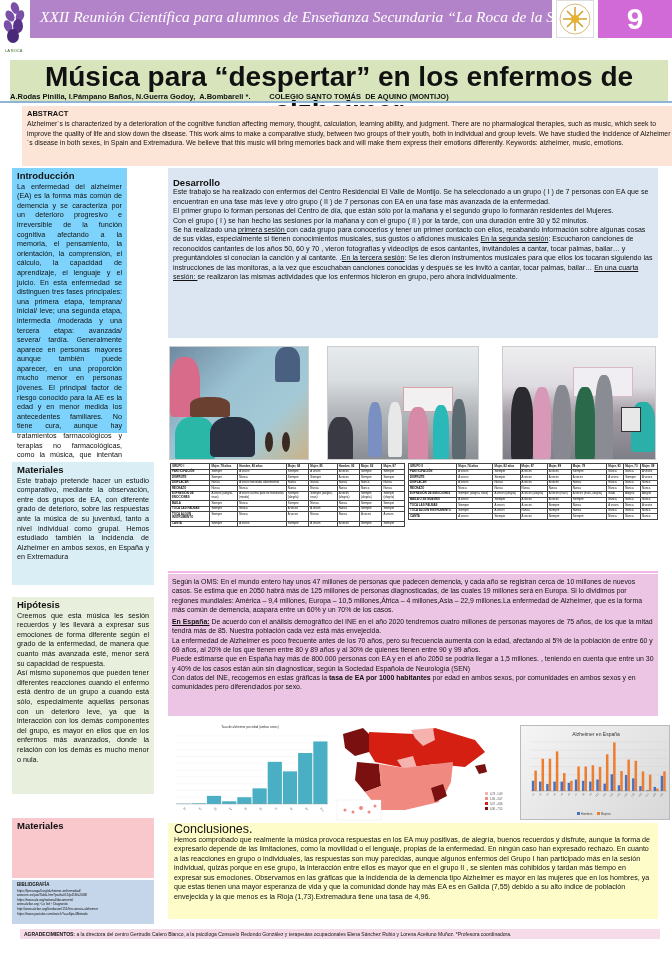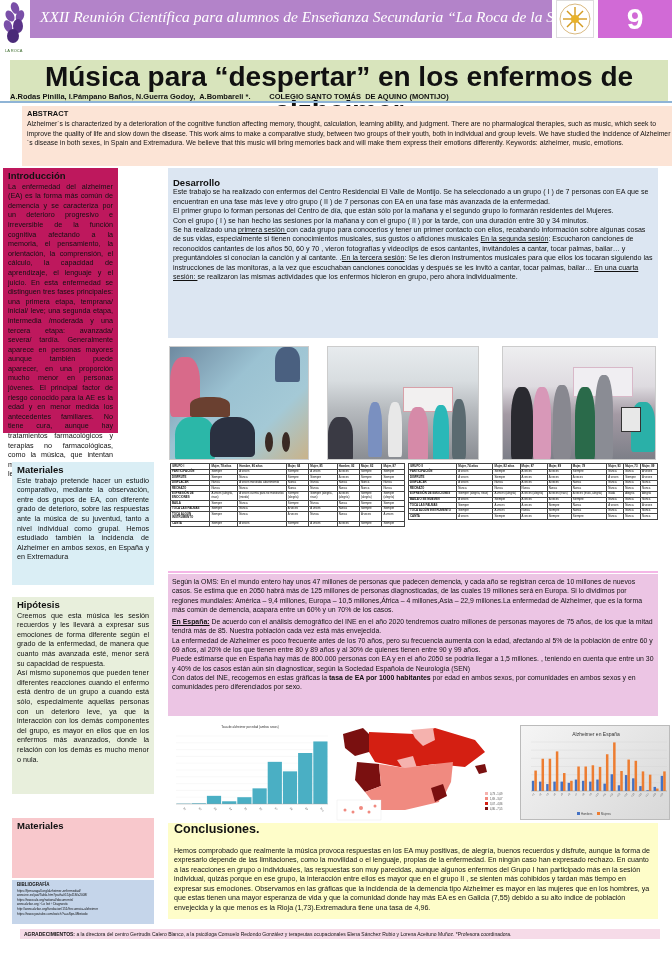--- a/index.html
+++ b/index.html
@@ -11,21 +11,21 @@
 #logo-right{left:556px;top:0;width:38px;height:38px;background:#fff;border:1px solid #ddd}
 #badge{left:598px;top:0;width:74px;height:38px;background:#d16ad6;color:#fff;font-weight:bold;font-size:30px;text-align:center;line-height:38px}
 #title-box{left:10px;top:60px;width:658px;height:42px;background:#d8e4bc}
 #title{left:10px;top:60px;width:658px;text-align:center;font-weight:bold;font-size:28px;line-height:34px}
 #authors{left:10px;top:92px;width:658px;font-size:7.5px;font-weight:bold;white-space:pre}
 #hr{left:0;top:101px;width:672px;height:2px;background:#8fb4d6}
 .box{position:absolute;padding:3px 5px;font-size:7.2px;line-height:9.6px;text-align:justify}
 .box h3{font-size:9.5px;font-weight:bold;margin-bottom:1px}
 #abstract{left:22px;top:106px;width:658px;height:60px;background:#fce4d6;font-size:6.8px;line-height:9.4px;text-align:left}
 #abstract h3{font-size:7.5px}
-#intro{left:3px;top:168px;width:115px;height:265px;background:#be185d}
+#intro{left:12px;top:168px;width:115px;height:265px;background:#7dd3fc}
 #obj{left:12px;top:462px;width:142px;height:123px;background:#daeef5}
 #hipo{left:12px;top:597px;width:142px;height:197px;background:#e8efdc}
 #mat{left:12px;top:818px;width:142px;height:60px;background:#f8c8cc;font-size:7.6px;line-height:10px}
 #bib{left:12px;top:880px;width:142px;height:44px;background:#c5d5ea;font-size:3.2px;line-height:4.6px;text-align:left}
 #bib h3{font-size:4.5px;margin-bottom:1px}
 #des{left:168px;top:168px;width:490px;height:84px;background:#dce6f2;font-size:7.1px;line-height:9.4px;text-align:left;padding:10px 5px}
 #des-bottom{left:168px;top:252px;width:490px;height:86px;background:#dce6f2}
 .u{text-decoration:underline}
 .photo{position:absolute;border:1px solid #ccc;overflow:hidden}
 #photo1{left:169px;top:346px;width:140px;height:114px;background:linear-gradient(135deg,#6f8aa0 0%,#9bc2d2 40%,#a4c9d6 70%,#c9b38a 100%)}
@@ -36,21 +36,21 @@
 table.t td{border:0.5px solid #444;padding:0.5px 1px;vertical-align:top}
 #t1{left:170px;top:463px;width:235px}
 #t2{left:408px;top:463px;width:250px}
 #pinkline{left:168px;top:571px;width:490px;height:2px;background:#f4b6e6}
 #inc{left:168px;top:574px;width:490px;height:142px;background:#ecc5e4;font-size:6.9px;line-height:9.3px;text-align:left;padding:3px 4px}
 #inc h3{font-size:7.2px}
 #chart1{left:168px;top:722px;width:165px;height:92px}
 #chart2{left:335px;top:722px;width:193px;height:100px}
 #chart3{left:520px;top:725px;width:150px;height:95px;background:linear-gradient(135deg,#f5f5f5,#d8d8d8);border:1px solid #bbb}
 #conc{left:168px;top:823px;width:490px;height:96px;background:#fefdc9;font-size:7.1px;line-height:9.5px;padding:2px 6px;text-align:left}
-#conc h3{font-size:12.5px;font-weight:bold;font-family:"Liberation Sans",sans-serif;margin-bottom:12px}
+#conc h3{font-size:12.5px;font-weight:normal;font-family:"Liberation Sans",sans-serif;margin-bottom:1px}
 #agr{left:20px;top:929px;width:640px;height:10px;background:#f6dbe8;font-size:5px;line-height:10px;padding-left:4px;white-space:nowrap;overflow:hidden}
 </style>
 </head>
 <body>
 
 <div id="logo-left" class="abs">
   <svg width="30" height="56" viewBox="0 0 30 56">
     <g fill="#7a4fa8">
       <ellipse cx="15" cy="8" rx="4" ry="6" transform="rotate(-20 15 8)"></ellipse>
       <ellipse cx="10" cy="16" rx="4" ry="6" transform="rotate(-30 10 16)"></ellipse>
@@ -116,21 +116,21 @@
   <div>www.alzfae.org › Lo Ieé › Diagnostic</div>
   <div>http://www.alzfae.org/fundacion/151/frecuencia-alzheimer</div>
   <div>https://www.youtube.com/watch?v=aSpe-Mbstodo</div>
 </div>
 
 <div id="des-bottom" class="abs"></div>
 <div id="des" class="box" style="height:170px;background:transparent">
   <h3>Desarrollo</h3>
   <div> Este trabajo se ha realizado con enfermos del Centro Residencial El Valle de Montijo. Se ha  seleccionado a un grupo ( I ) de  7 personas con EA que se encuentran en una fase más leve  y otro grupo ( II ) de  7 personas con EA en una fase más avanzada de la enfermedad.</div>
   <div> El primer grupo lo forman personas del Centro de día, que están sólo por la mañana y el segundo grupo lo formarán residentes del Mujeres.</div>
-  <div>Con el grupo ( I ) se han hecho las sesiones por la mañana y con el grupo ( II ) por la tarde, con una duración entre 30 y 34 minutos.</div>
+  <div>Con el grupo ( I ) se han hecho las sesiones por la mañana y con el grupo ( II ) por la tarde, con una duración entre 30 y 52 minutos.</div>
   <div><span>Se ha realizado una </span><span class="u">primera sesión </span><span>con cada grupo para conocerlos y tener un primer contacto con ellos, recabando información sobre algunas cosas de sus vidas, especialmente si tienen conocimientos musicales, sus gustos o aficiones musicales  </span><span class="u">En la segunda sesión</span><span>: Escucharon  canciones de reconocidos cantantes de los años  50, 60 y 70 , vieron fotografías y  videoclips de esos cantantes, invitándoles a cantar, tocar palmas, bailar… y preguntándoles  si  conocían la canción y al cantante. .</span><span class="u">En la tercera sesión</span><span>: Se les dieron instrumentos musicales para que ellos los tocaran siguiendo las instrucciones de las monitoras, a  la vez que escuchaban canciones conocidas y después se les invitó a cantar, tocar palmas, bailar… </span><span class="u">En una cuarta sesión: </span><span>se realizaron las mismas actividades que los enfermos hicieron en grupo, pero ahora individualmente.</span></div>
 </div>
 <style>#des{background:#dce6f2 !important;height:84px}</style>
 
 <div id="photo1" class="photo">
   <div class="fig" style="left:0;top:10px;width:30px;height:60px;background:#d86a8a"></div>
   <div class="fig" style="left:5px;top:70px;width:40px;height:44px;background:#2bb7a8"></div>
   <div class="fig" style="left:40px;top:70px;width:45px;height:40px;background:#2a3040"></div>
   <div class="fig" style="left:20px;top:50px;width:40px;height:20px;background:#6a4030"></div>
   <div style="position:absolute;left:95px;top:85px;width:8px;height:20px;border-radius:50%;background:#3a2a24"></div>

